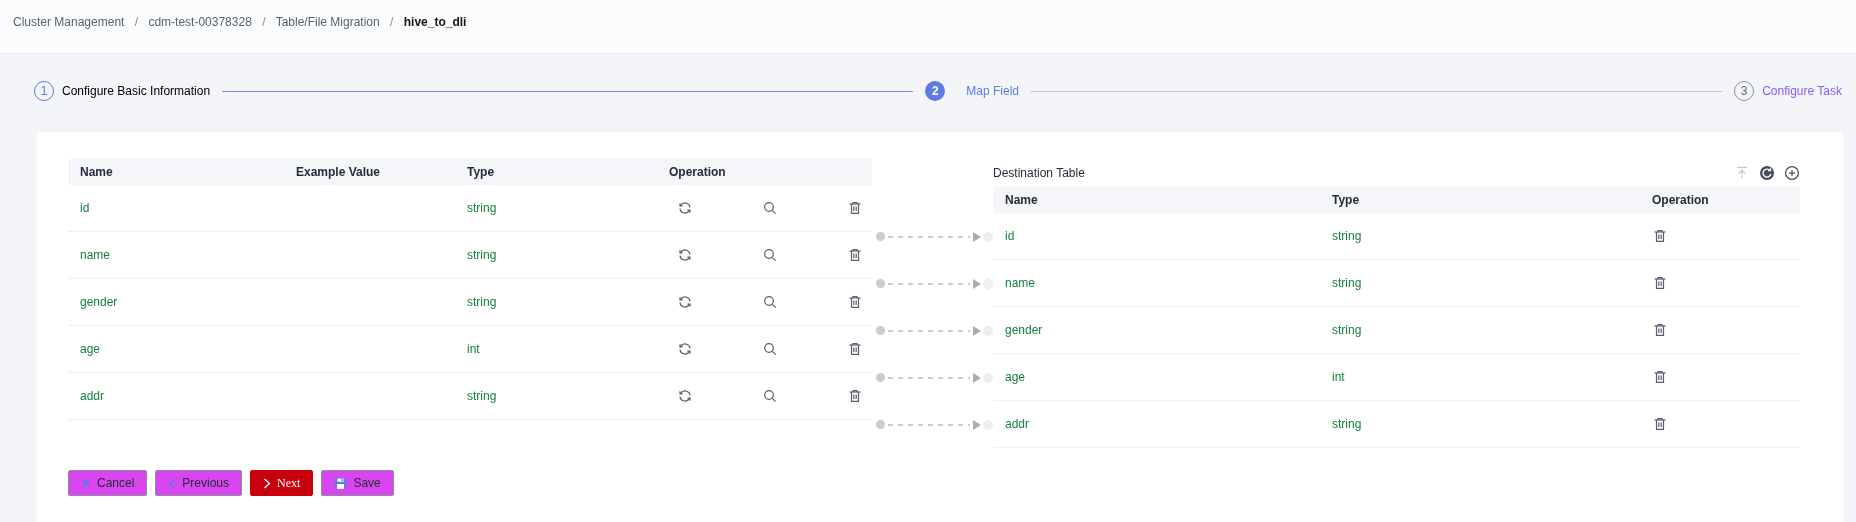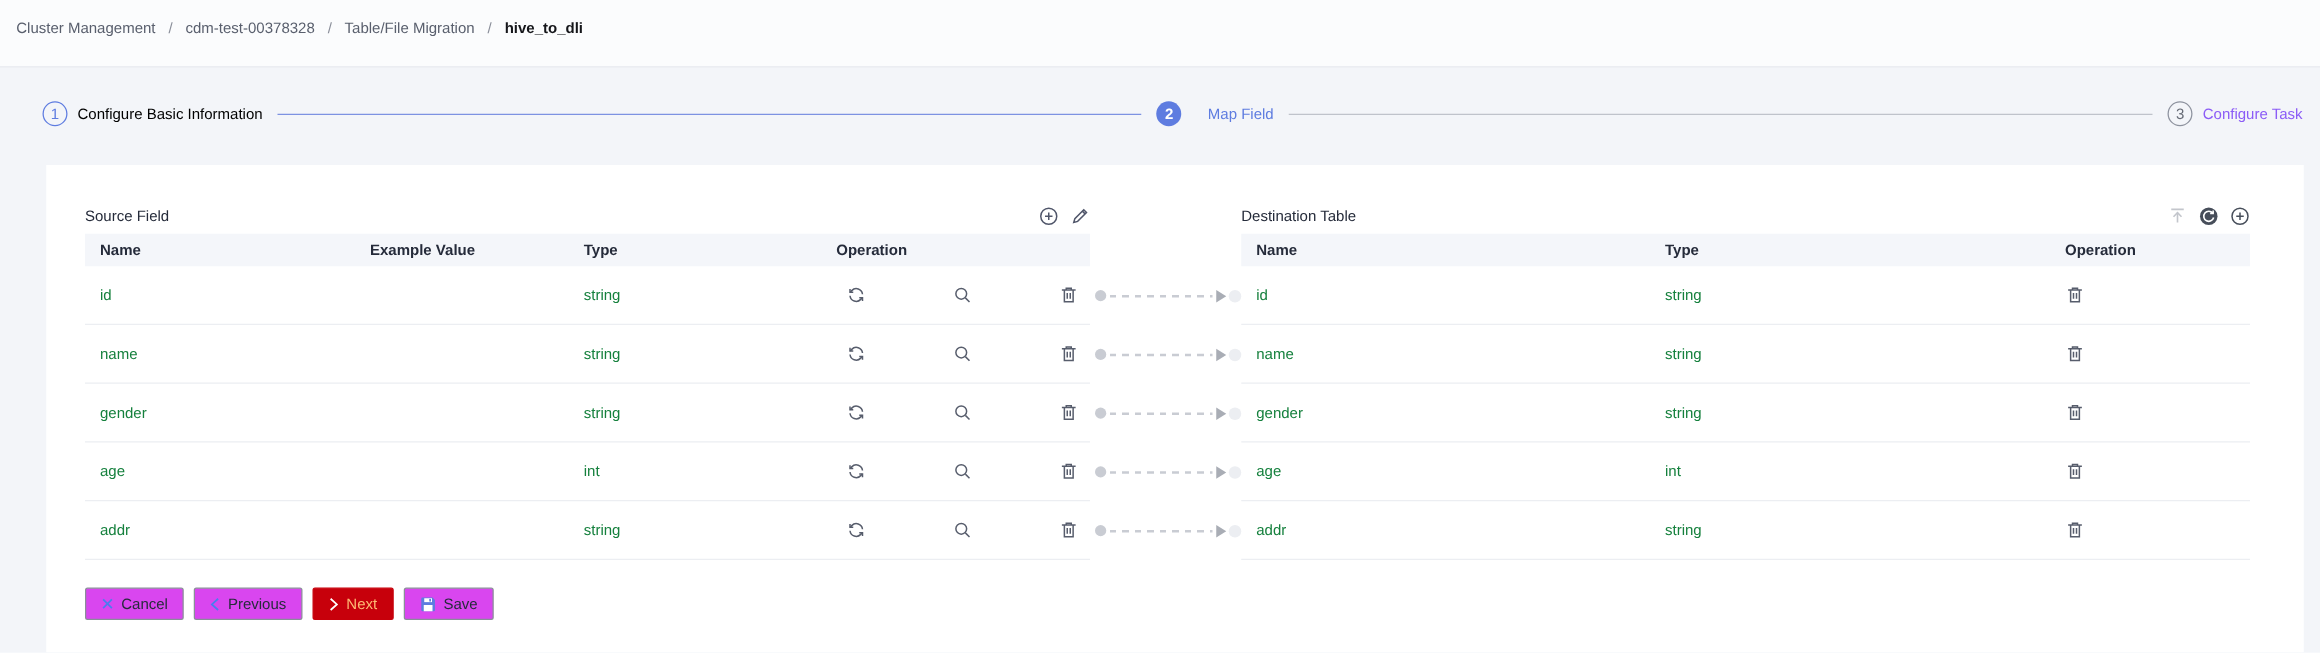--- a/index.html
+++ b/index.html
@@ -60,21 +60,21 @@
     background:repeating-linear-gradient(90deg,#c9ccd3 0 5px,transparent 5px 10px); }
   .arrowhead { width:0; height:0; border-left:8px solid #a9adb5;
     border-top:5px solid transparent; border-bottom:5px solid transparent; flex:none; }
   .dot-end { width:10px; height:10px; border-radius:50%; background:#eceef2; margin-left:2px; flex:none; }
 
   
   .footer { margin-top:22px; display:flex; gap:8px; }
   .btn { height:26px; padding:0 12px; background:#d946ef; border:1px solid #8a8e99;
     border-radius:2px; font-size:12px; color:#252b3a; display:inline-flex;
     align-items:center; gap:6px; cursor:pointer; font-family:inherit; }
-  .btn.primary { background:#c7000b; border-color:#c7000b; color:#fdba74; }
+  .btn.primary { background:#c7000b; border-color:#c7000b; color:#ffffff;font-family:Liberation Serif, serif; }
   .btn svg { flex:none; }
 
   svg.ic { display:block; }
 </style>
 </head>
 <body>
 
 <div class="topbar">
   <span class="bc-link">Cluster Management</span>
   <span class="bc-sep">/</span>
@@ -99,38 +99,20 @@
   <div class="step pending">
     <span class="circle">3</span>
     <span class="slabel">Configure Task</span>
   </div>
 </div>
 
 <div class="card">
   <div class="mapping">
 
     <div class="panel source">
-      <div class="panel-head">
-        <span class="panel-title">Source Field</span>
-        <span class="panel-tools">
-          <button class="tool" title="">
-            <svg class="ic" width="16" height="16" viewBox="0 0 16 16" fill="none" stroke="#50566a" stroke-width="1.2">
-                <circle cx="8" cy="8" r="6.4"></circle>
-                <line x1="8" y1="5" x2="8" y2="11"></line>
-                <line x1="5" y1="8" x2="11" y2="8"></line>
-              </svg>
-          </button>
-          <button class="tool">
-            <svg class="ic" width="16" height="16" viewBox="0 0 16 16" fill="none" stroke="#50566a" stroke-width="1.2">
-                <path d="M3 13l.9-3.1L11 2.8l2.2 2.2-7.1 7.1L3 13z"></path>
-                <line x1="9.9" y1="3.9" x2="12.1" y2="6.1"></line>
-              </svg>
-          </button>
-        </span>
-      </div>
       <div class="thead">
         <div class="th c-s1">Name</div>
         <div class="th c-s2">Example Value</div>
         <div class="th c-s3">Type</div>
         <div class="th c-s4">Operation</div>
       </div>
       <div>
   <div class="trow">
     <div class="td c-s1">id</div>
     <div class="td c-s2"></div>

